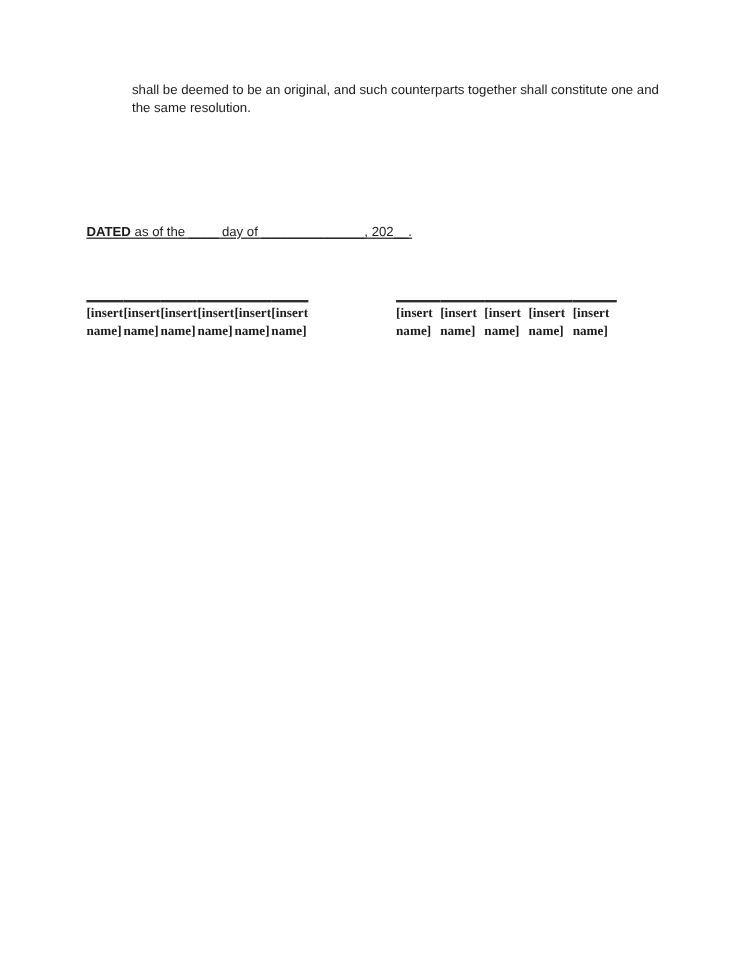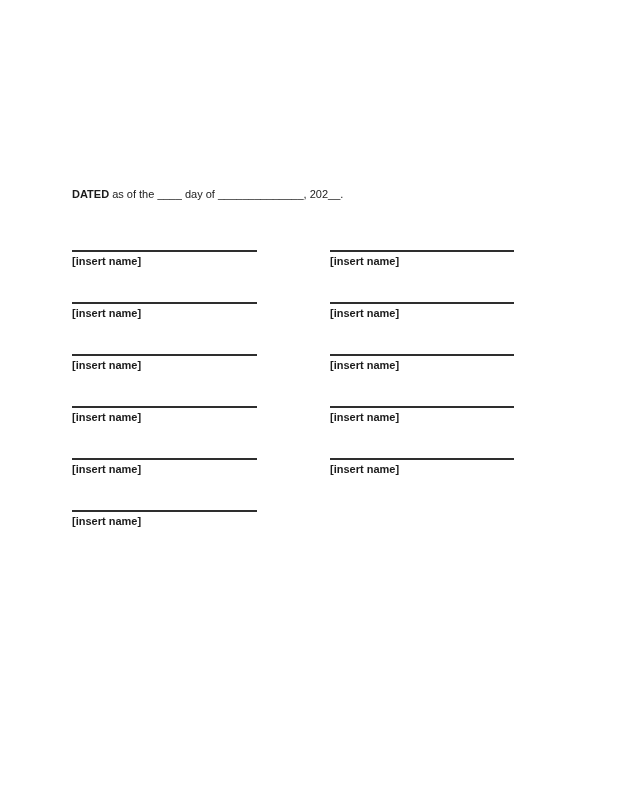--- a/index.html
+++ b/index.html
@@ -30,33 +30,35 @@
   .para-certify {
     left: 72px;
     top: 121px;
     width: 482px;
   }
   .dated-line {
     left: 72px;
     top: 187px;
     width: 482px;
     white-space: pre-wrap;
+    text-decoration: underline;
   }
   .dated-line strong {
     font-weight: 700;
   }
   .sig-grid {
     position: absolute;
     left: 72px;
     top: 250px;
     display: flex;
   }
   .sig-col {
     display: flex;
-    flex-direction: column;
+    flex-direction: row;
+    font-family: Liberation Serif, serif;
   }
   .sig-col-left  { width: 185px; }
   .sig-col-gap   { width: 73px;  }
   .sig-col-right { width: 184px; }
   .sig-block {
     height: 52px;
   }
   .sig-line {
     height: 0;
     border-top: 2px solid #2e2e2e;
@@ -65,20 +67,21 @@
     margin-top: 2px;
     font-weight: 700;
     line-height: 15px;
   }
 </style>
 </head>
 <body>
 
 <div class="page" style="background: rgb(255, 255, 255); color: rgb(27, 27, 27);">
 
+  <p class="para para-counterparts">shall be deemed to be an original, and such counterparts together shall constitute one and the same resolution.</p>
 
 
   <p class="para dated-line"><strong>DATED</strong><span> as of the ____ day of ______________, 202__.</span></p>
 
   <div class="sig-grid">
     <div class="sig-col sig-col-left">
         <div class="sig-block">
           <div class="sig-line" style="border-top-color: rgb(46, 46, 46);"></div>
           <div class="sig-label">[insert name]</div>
         </div>

